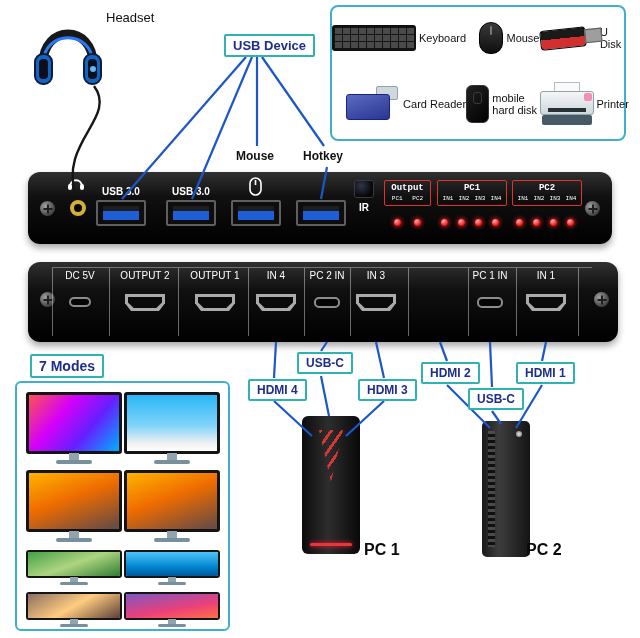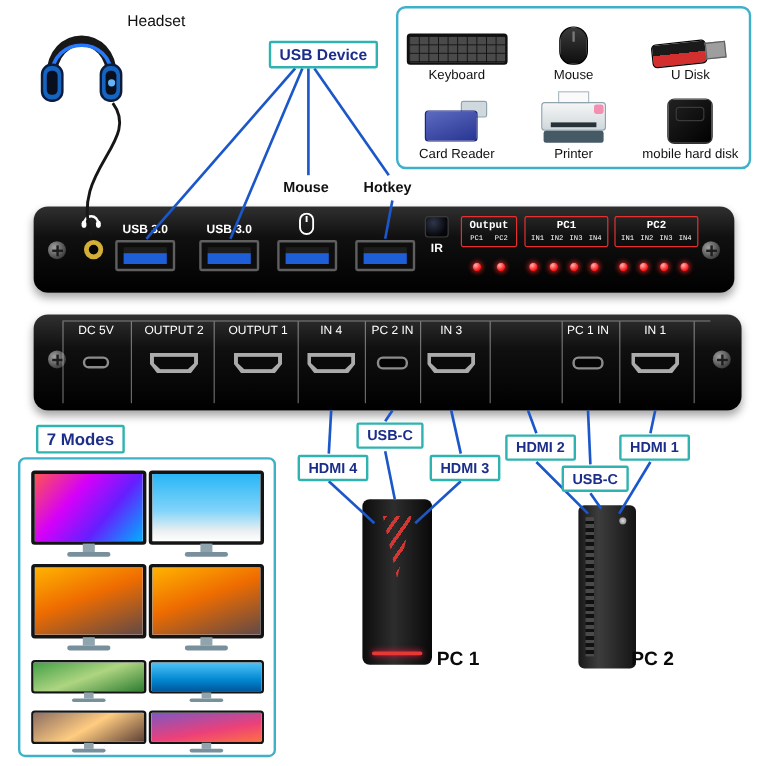--- a/index.html
+++ b/index.html
@@ -13,21 +13,21 @@
   .tag { position:absolute; background:#fff; border:2px solid #2fb3b0; color:#1c2e8a;
          font-weight:bold; font-size:12px; padding:2px 7px; white-space:nowrap;
          z-index:5; border-radius:2px; text-align:center; }
 
   .plain-label { position:absolute; color:#111; z-index:4; white-space:nowrap; }
 
   
   #peripheral-box { position:absolute; left:330px; top:5px; width:296px; height:136px;
     border:2px solid #3fb0c9; border-radius:8px; background:#fff; z-index:2;
     display:grid; grid-template-columns:1fr 1fr 1fr; grid-template-rows:1fr 1fr; }
-  .p-item { display:flex; flex-direction:column; align-items:center; justify-content:flex-end;
+  .p-item { display:flex; flex-direction:row; align-items:center; justify-content:flex-end;
             padding-bottom:4px; gap:3px; }
   .p-item .p-label { font-size:11px; color:#111; }
 
   
   .kb-icon { width:84px; height:26px; border:2px solid #101010; border-radius:3px;
     background-color:#4a4a4a;
     background-image:linear-gradient(#141414 1px, transparent 1px),
                      linear-gradient(90deg,#141414 1px, transparent 1px);
     background-size:8px 7px; }
   .mouse-icon { width:24px; height:32px; border-radius:12px 12px 11px 11px;
@@ -179,32 +179,32 @@
       <div class="p-label">U Disk</div>
     </div>
     <div class="p-item">
       <div class="cr-icon">
         <div class="cr-card"></div>
           <div class="cr-body"></div>
       </div>
       <div class="p-label">Card Reader</div>
     </div>
     <div class="p-item">
+      <div class="hdd-icon"></div>
+      <div class="p-label">mobile hard disk</div>
+    </div>
+    <div class="p-item">
       <div class="pr-icon">
         <div class="pr-paper"></div>
           <div class="pr-body"></div>
           <div class="pr-accent"></div>
         <div class="pr-slot"></div>
           <div class="pr-base"></div>
       </div>
       <div class="p-label">Printer</div>
-    </div>
-    <div class="p-item">
-      <div class="hdd-icon"></div>
-      <div class="p-label">mobile hard disk</div>
     </div>
   </div>
 
   <div class="plain-label" style="left:236px;top:149px;font-size:12px;font-weight:bold">Mouse</div>
   <div class="plain-label" style="left:303px;top:149px;font-size:12px;font-weight:bold">Hotkey</div>
 
   <div id="front-panel" class="panel">
     <div class="screw" style="left:12px;top:29px"></div>
 
     <svg class="front-glyph" style="left:39px;top:4px" width="18" height="15" viewBox="0 0 18 15">

